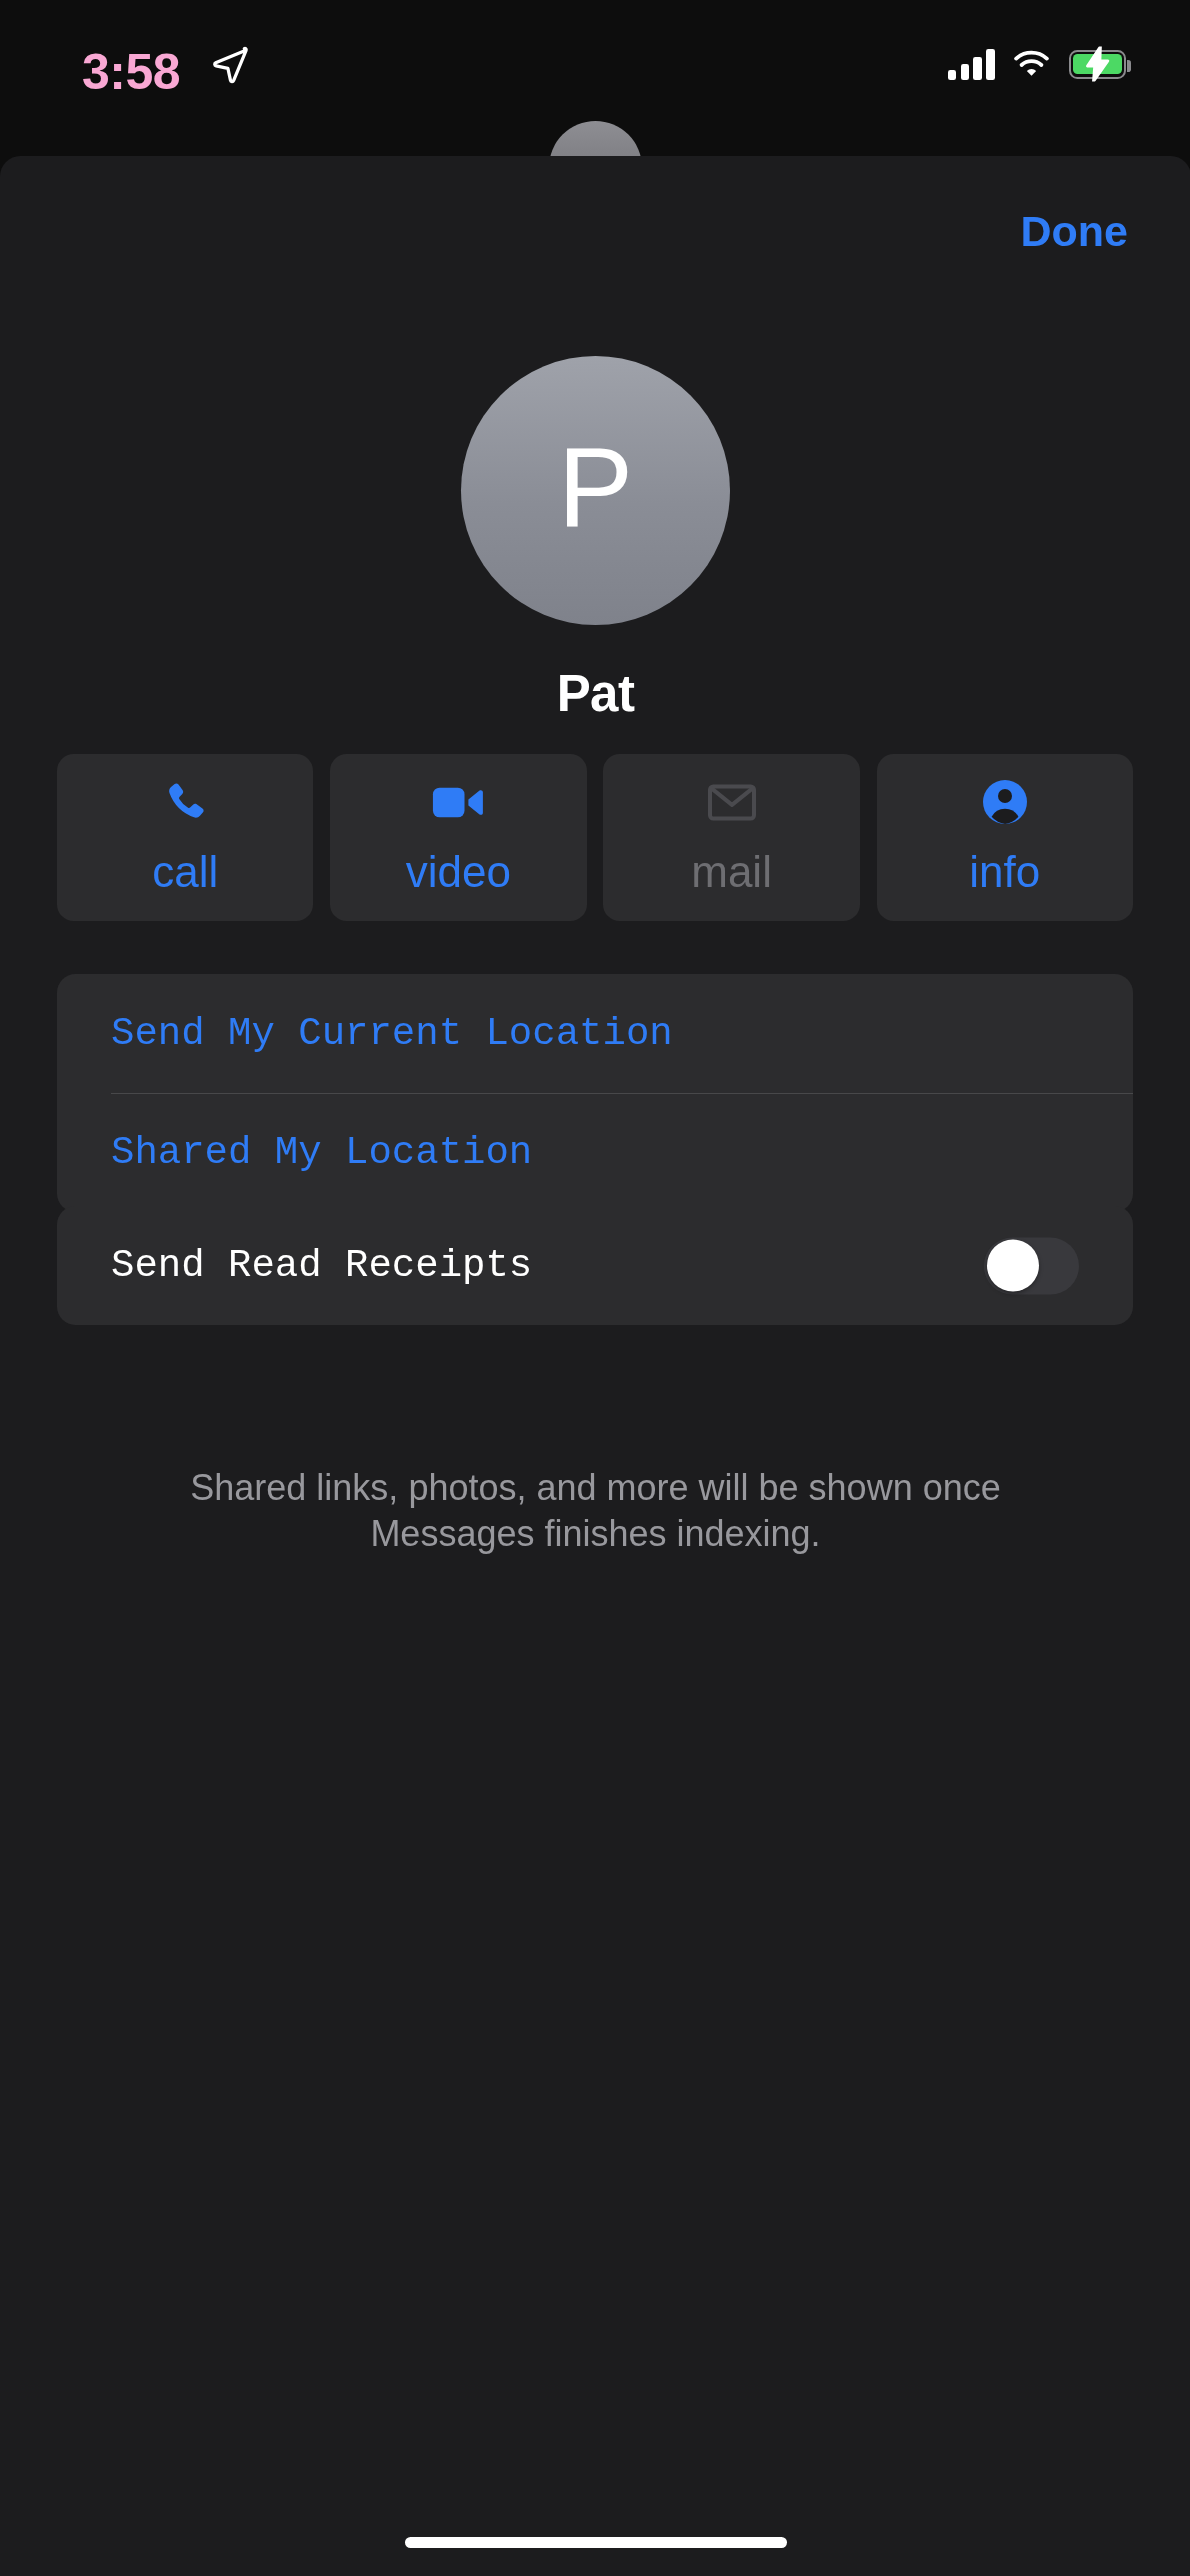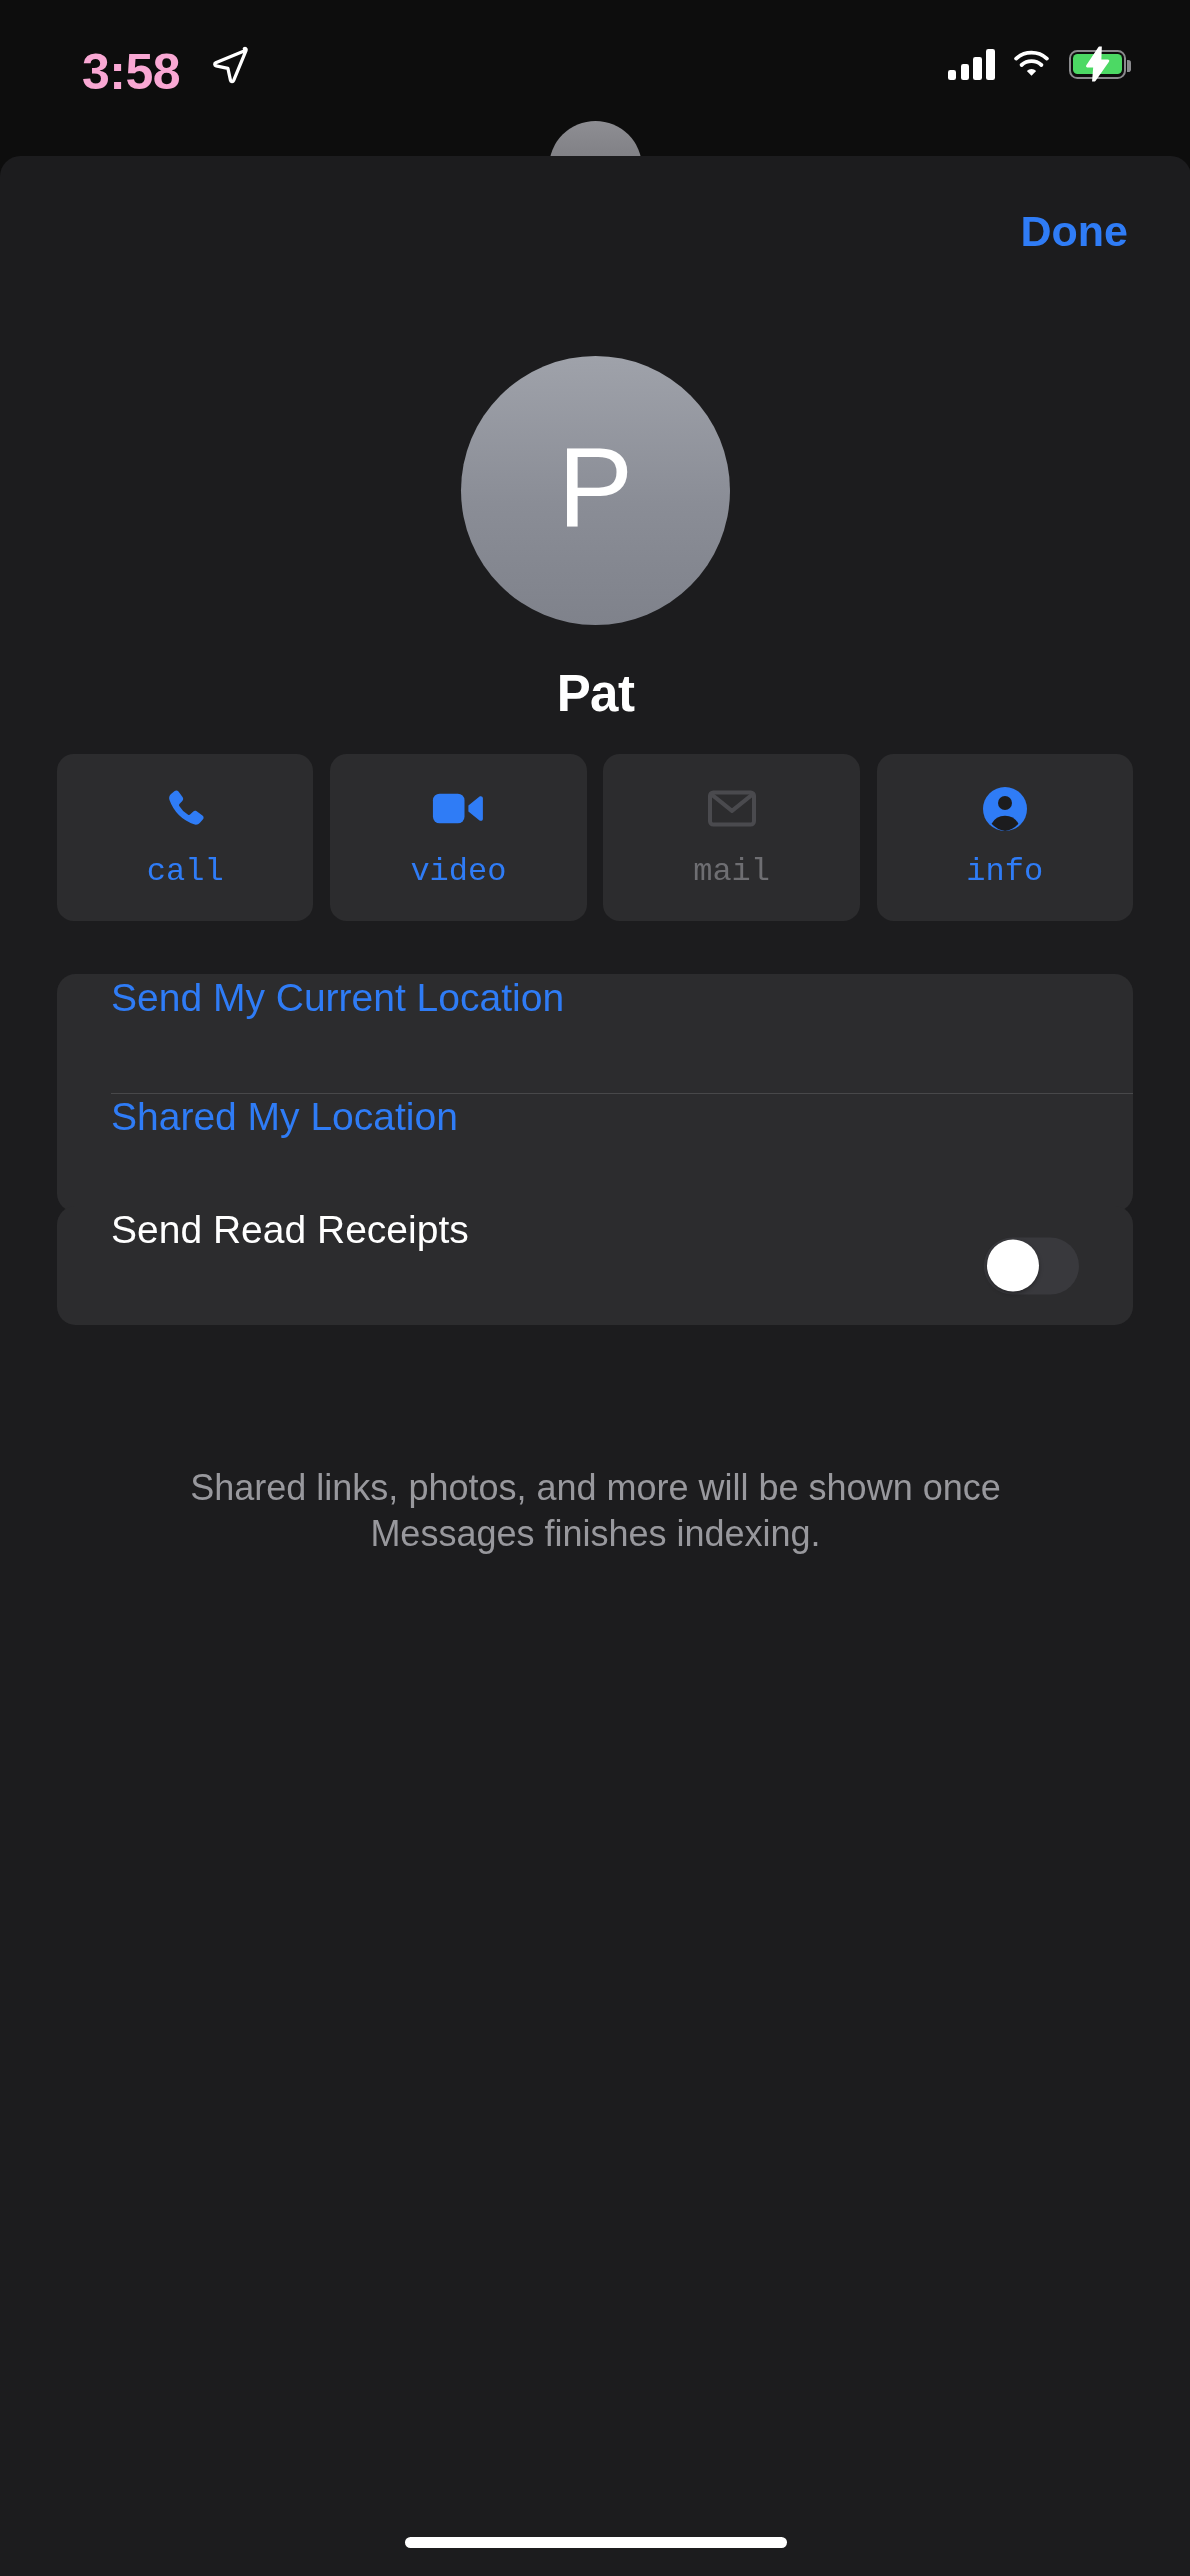--- a/index.html
+++ b/index.html
@@ -129,40 +129,41 @@
     background:#2c2c2e;
     border-radius:16.7px;
     display:flex; flex-direction:column;
     align-items:center; justify-content:center;
     gap:20.4px;
     cursor:pointer;
   }
   .action-tile.disabled { cursor:default; }
   .tile-icon { width:57px; height:48px; display:flex; align-items:center; justify-content:center; }
   .tile-label {
-    font-size:32px; color:#2f7cf6;font-family:Liberation Mono, monospace;
+    font-size:44px; color:#2f7cf6;
   }
   .action-tile.disabled .tile-label { color:#6e6e72; }
 
   
   .card {
     position:absolute; left:57px;
     width:1076px;
     background:#2c2c2e;
     border-radius:18.5px;
     overflow:hidden;
   }
   .card-location { top:818px; }
   .card-settings { top:1050px; }
 
   .card-row {
     position:relative;
     height:119px;
-    display:flex; align-items:flex-start;
-    padding:2px 54px;
+    display:flex; align-items:center;
+    padding:12px 54px;
+    font-family:Liberation Mono, monospace;
   }
   .card-row + .card-row::before {
     content:"";
     position:absolute; left:54px; right:0; top:0;
     height:1.4px; background:#48484a;
   }
   .row-label-blue {
     font-size:39px; color:#2f7cf6;
   }
   .row-label {

